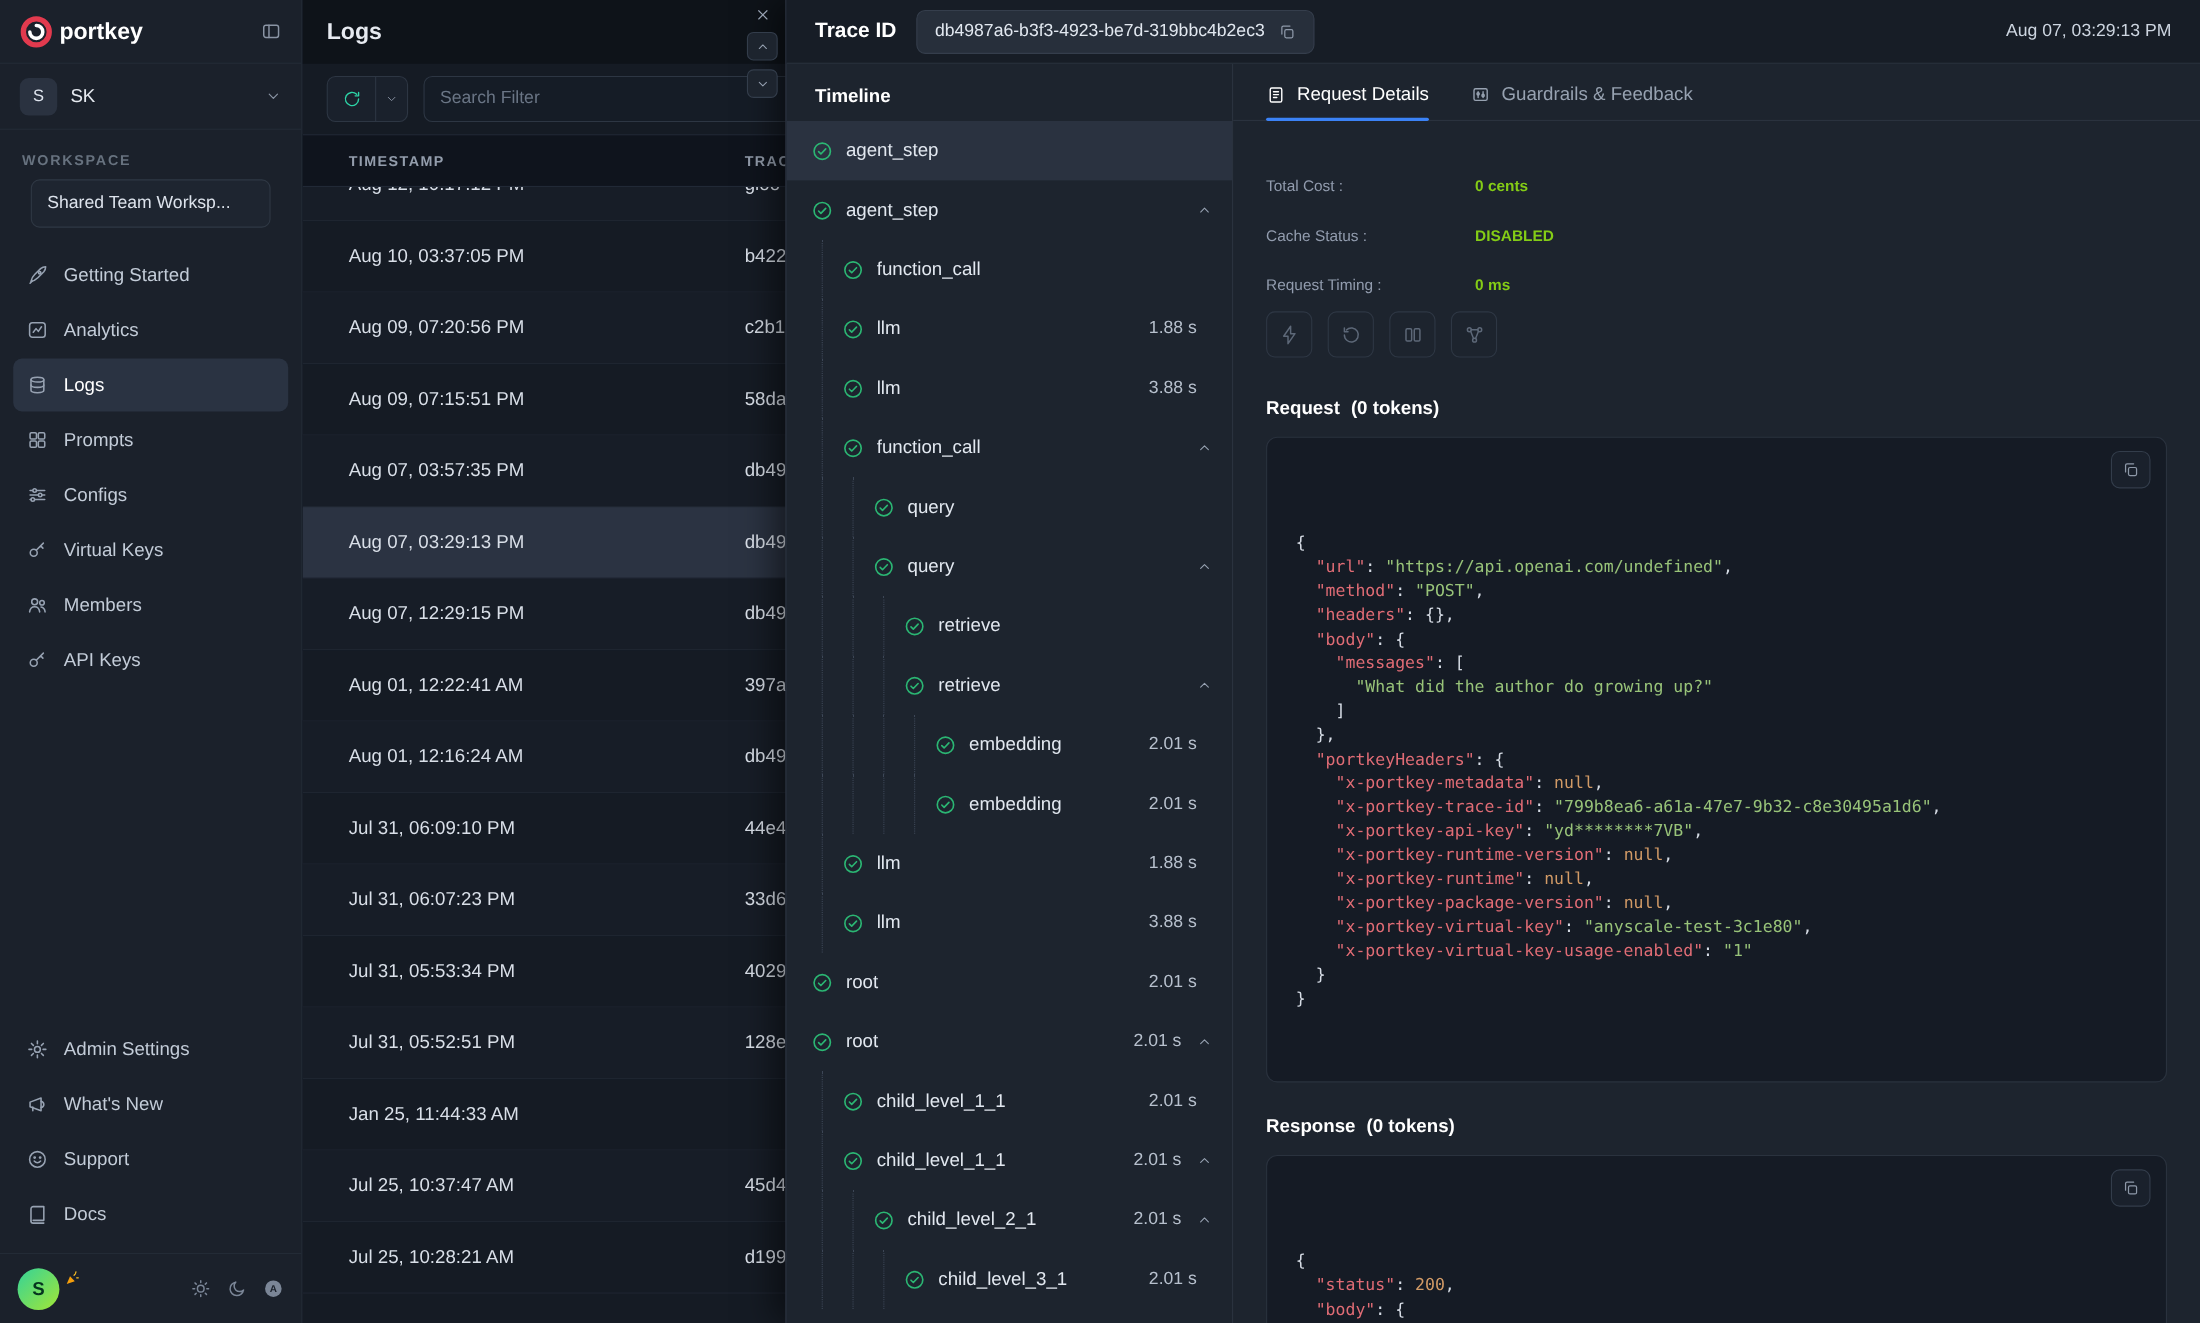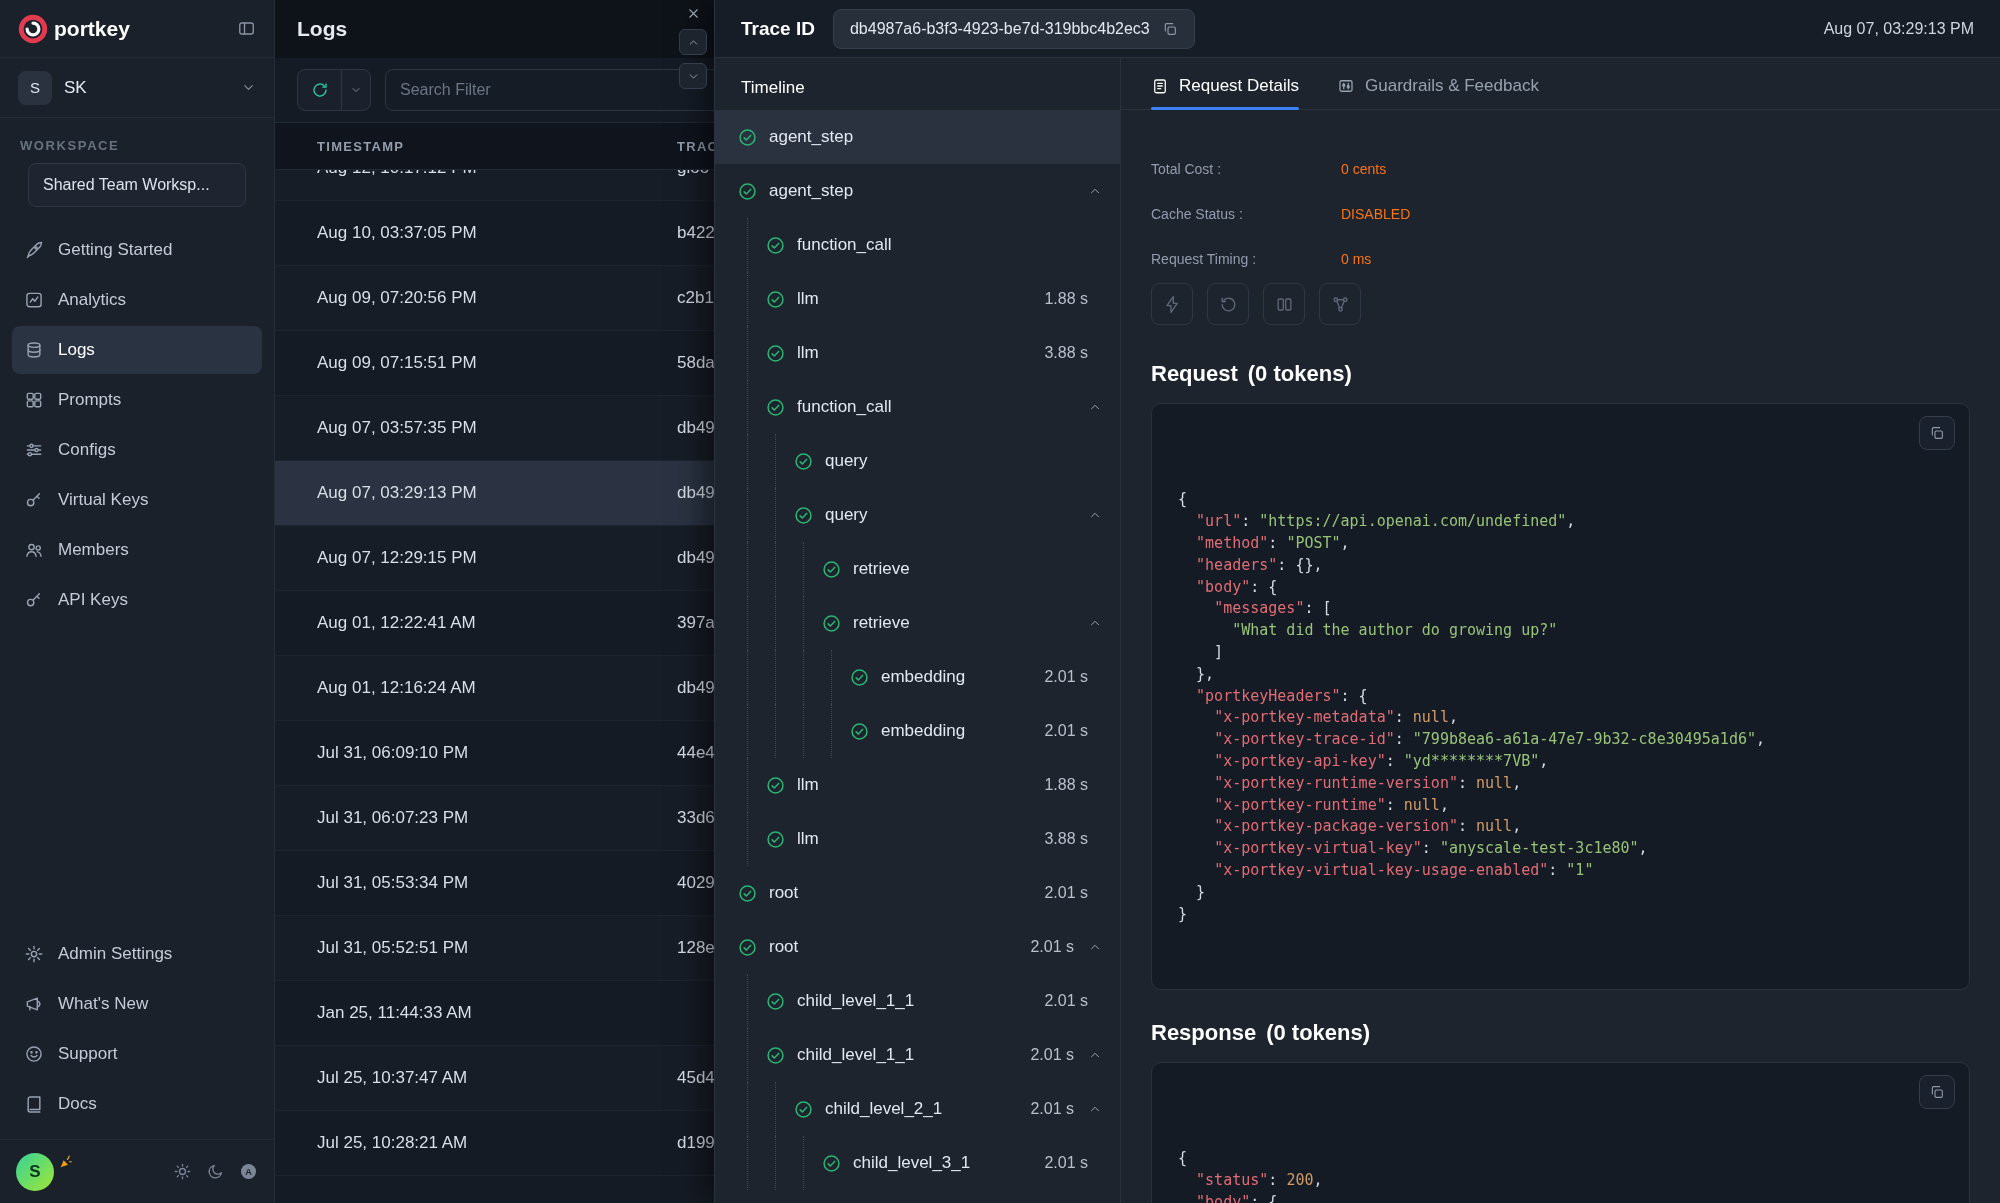--- a/index.html
+++ b/index.html
@@ -66,21 +66,21 @@
 .so-header{height:58px;display:flex;align-items:center;gap:18px;padding:0 26px;border-bottom:1px solid #2a323e;background:#171d26;flex:none}
 .so-title{font-size:19px;font-weight:700;color:#fff}
 .trace-pill{height:40px;background:#272f3b;border:1px solid #353e4c;border-radius:8px;display:flex;align-items:center;gap:12px;padding:0 16px;font-size:16px;color:#e2e8f0}
 .pill-copy{color:#8e99a9;cursor:pointer}
 .pill-copy svg{width:16px;height:16px}
 .so-time{margin-left:auto;font-size:16px;color:#cdd5e0}
 .so-body{flex:1;display:flex;min-height:0}
 
 
 .timeline-col{width:406px;min-width:406px;border-right:1px solid #2a323e;display:flex;flex-direction:column;padding-top:4px}
-.timeline-title{padding:16px 26px 12px;font-size:17px;font-weight:400;color:#fff}
+.timeline-title{padding:16px 26px 12px;font-size:17px;font-weight:700;color:#fff}
 .timeline-rows{flex:1;overflow:hidden}
 .t-row{height:54px;display:flex;align-items:center;padding:0 18px 0 22px;font-size:17px;color:#e2e8f0;cursor:pointer}
 .t-row.selected{background:#2a3240}
 .guide{width:28px;height:54px;border-left:1px dotted #3d4757;transform:translateX(10px);flex:none}
 .t-check{margin-right:11px;color:#2bb673}
 .t-check svg{width:21px;height:21px}
 .t-right{margin-left:auto;display:flex;align-items:center;gap:14px}
 .t-dur{color:#b7c0cd;font-size:16px}
 .t-chev{color:#97a2b2;cursor:pointer}
 .t-chev svg{width:14px;height:14px}
@@ -88,25 +88,25 @@
 
 .details-col{flex:1;min-width:0;display:flex;flex-direction:column;overflow:hidden}
 .tabs-row{height:52px;display:flex;align-items:flex-end;gap:38px;padding:0 30px;border-bottom:1px solid #2a323e;flex:none}
 .tab{display:flex;align-items:center;gap:10px;font-size:17px;color:#97a2b1;padding-bottom:13px;position:relative;cursor:pointer}
 .tab .ic svg{width:18px;height:18px}
 .tab.active{color:#fff}
 .tab.active:after{content:"";position:absolute;left:0;right:0;bottom:-1px;height:3px;background:#3b82f6;border-radius:2px}
 .details-scroll{flex:1;overflow:hidden;padding:22px 30px 0}
 .meta-row{display:flex;height:45px;align-items:flex-end;font-size:14px}
 .meta-label{width:190px;color:#929cae}
-.meta-value{color:#f97316;font-weight:400}
+.meta-value{color:#84cc16;font-weight:700}
 .actions-row{display:flex;gap:14px;margin:16px 0 4px}
 .action-btn{width:42px;height:42px;border:1px solid #2e3744;border-radius:8px;display:flex;align-items:center;justify-content:center;color:#5d6878;background:transparent;cursor:pointer}
 .action-btn svg{width:19px;height:19px}
-.section-title{margin-top:36px;font-size:22px;font-weight:700;color:#fff;display:flex;gap:10px;align-items:baseline}
+.section-title{margin-top:36px;font-size:17px;font-weight:700;color:#fff;display:flex;gap:10px;align-items:baseline}
 .code-block{position:relative;margin-top:16px;background:#151b25;border:1px solid #2a323e;border-radius:10px;padding:20px 26px;font-family:"DejaVu Sans Mono",monospace;font-size:15px;line-height:21.8px;white-space:pre;overflow:hidden;color:#d6dce5}
 .code-copy{position:absolute;top:12px;right:14px;width:36px;height:34px;border:1px solid #333d4b;border-radius:8px;display:flex;align-items:center;justify-content:center;color:#8e99a9;background:#1a212c;cursor:pointer}
 .code-copy svg{width:16px;height:16px}
 .tok-k{color:#e06c75}
 .tok-s{color:#98c379}
 .tok-n{color:#d19a66}
 </style>
 </head>
 <body>
 

